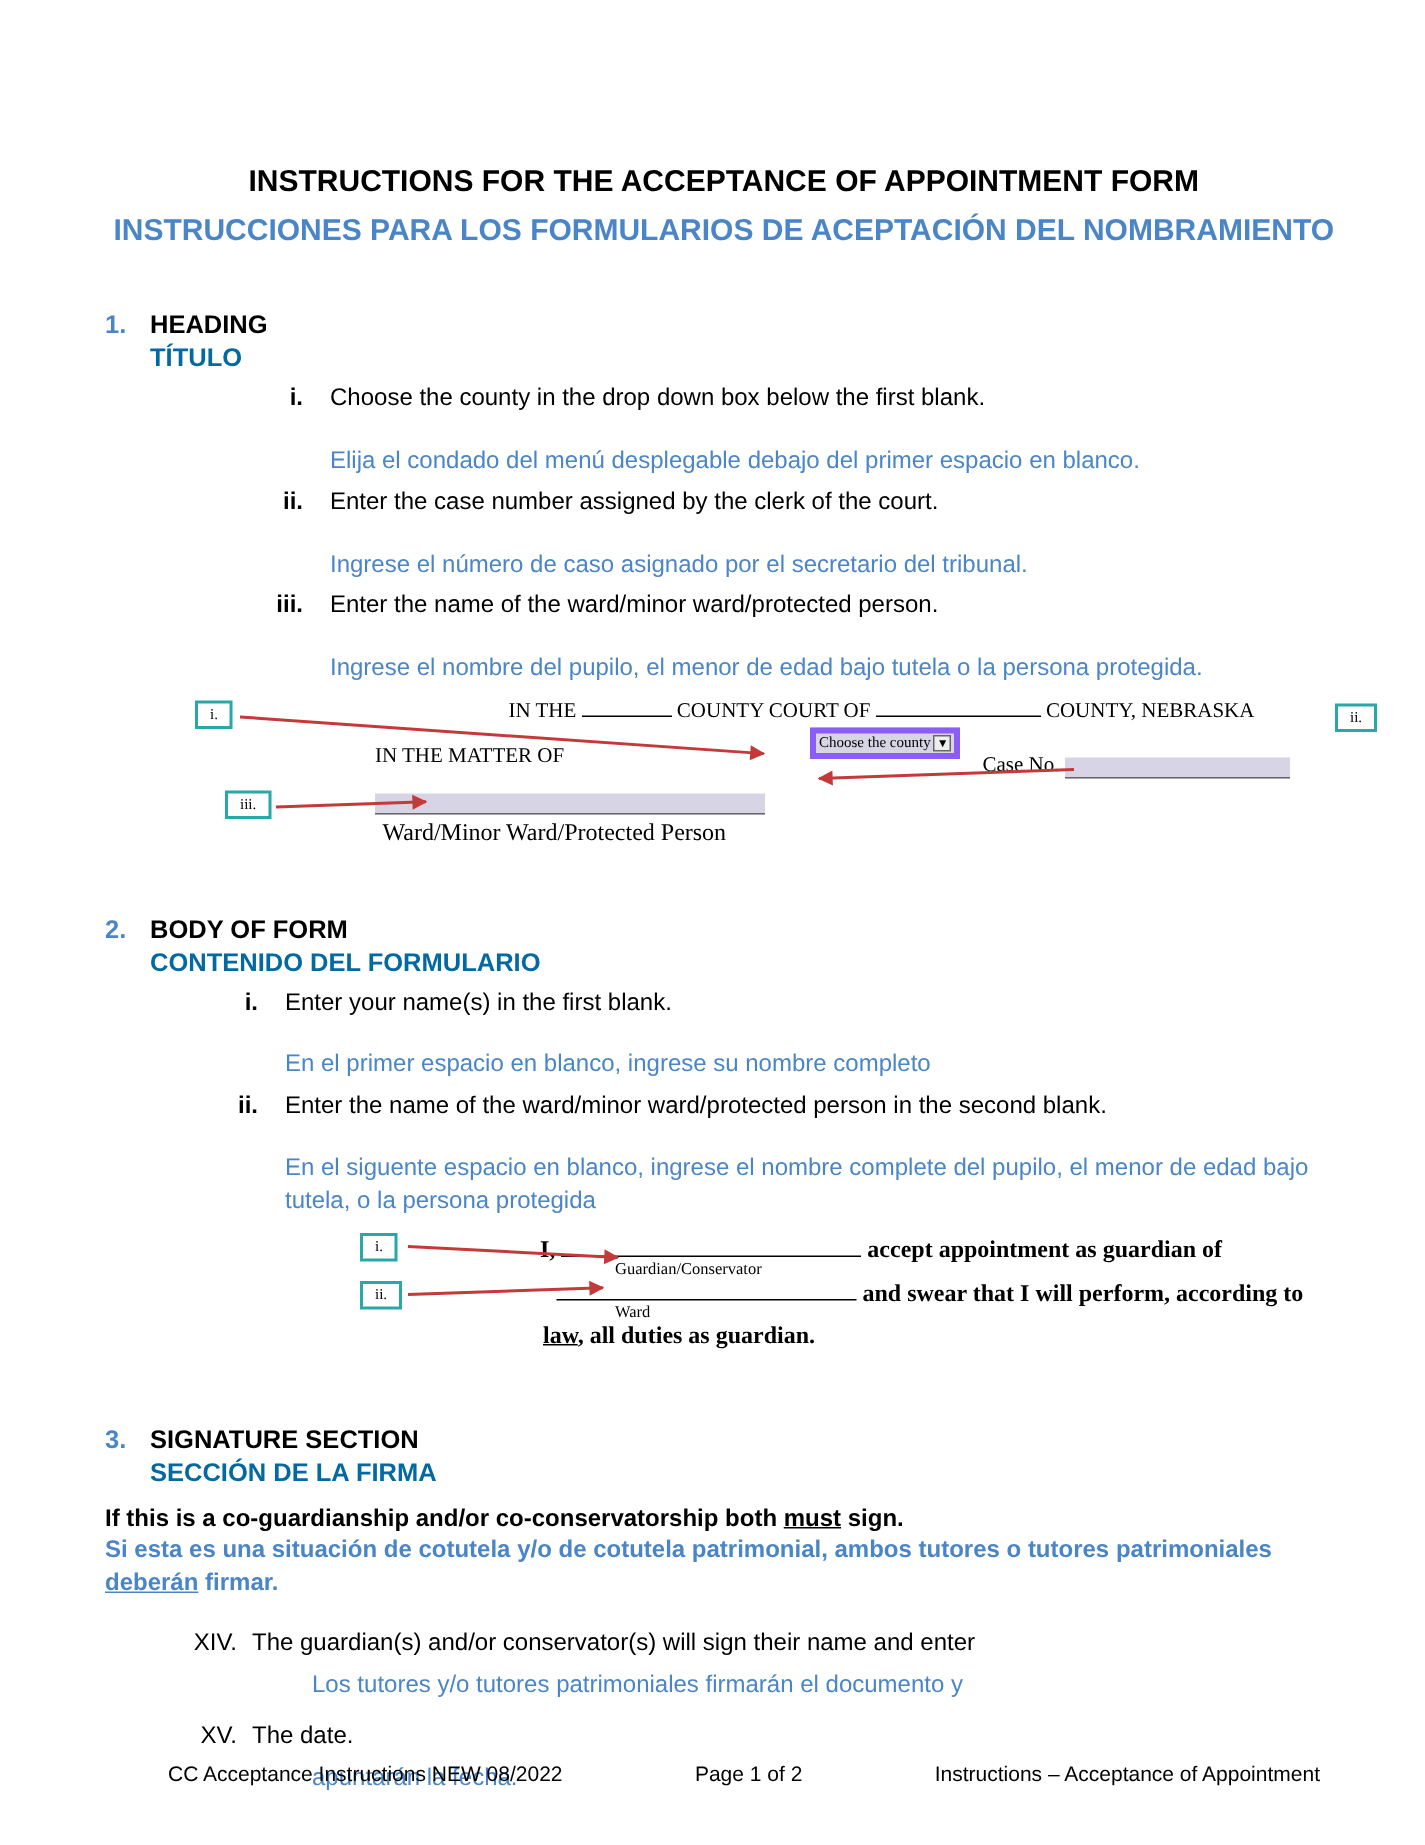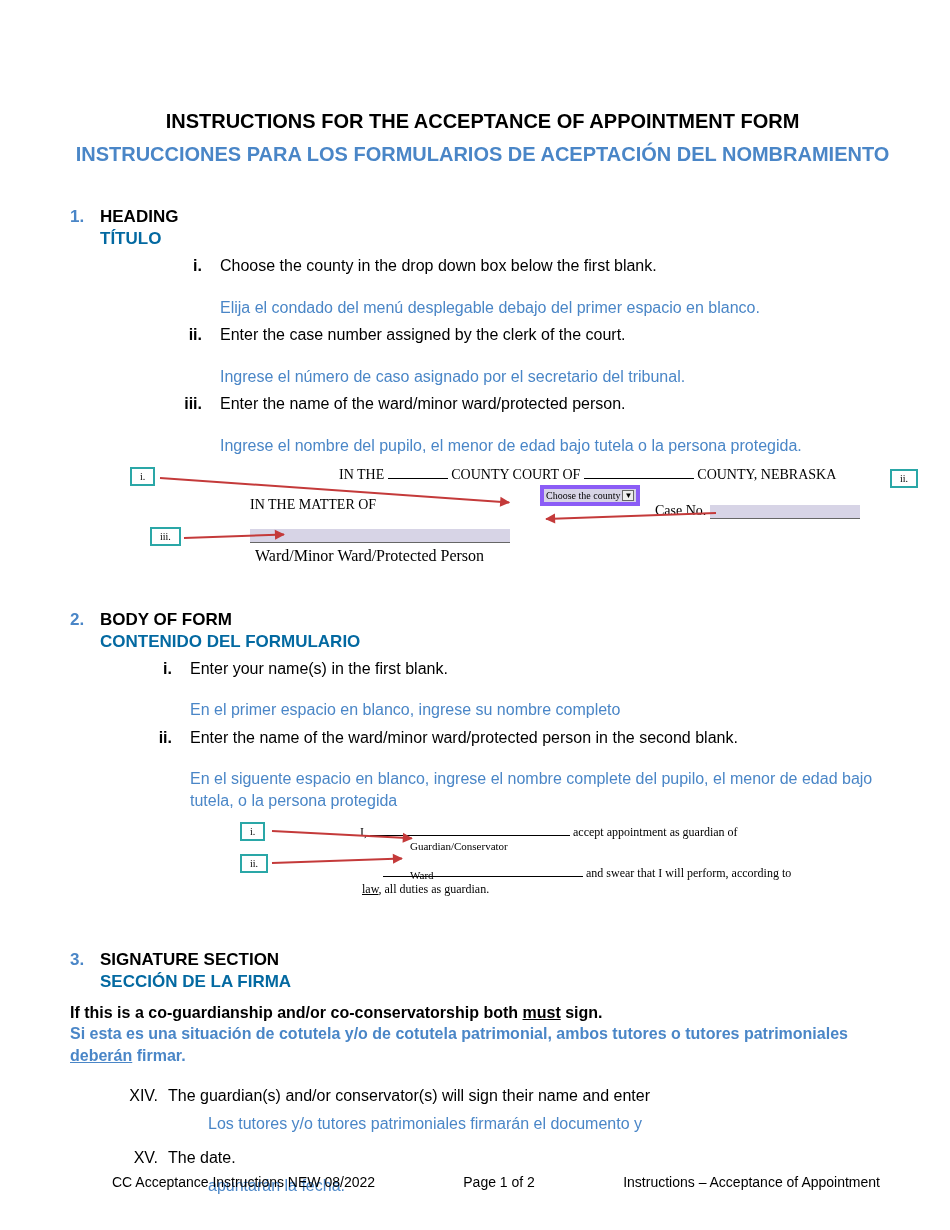--- a/index.html
+++ b/index.html
@@ -72,21 +72,21 @@
   .diagram1 { height: 115px; margin-left: 40px; }
   .ct-line { position:absolute; font-size:14px; }
   .blank { border-bottom: 1px solid #000; display:inline-block; }
   .blank-purple { background:#d7d4e6; border-bottom:1px solid #666; display:inline-block; height:14px; vertical-align:bottom;}
   .dropdown {
     position:absolute; background:#d7d4e6; font-size:10px; padding:1px 2px; border:4px solid #8b5cf6; display:flex; align-items:center; gap:2px;
   }
   .dropdown::after { content:"▼"; font-size:8px; border:1px solid #666; padding:0 1px; background:#eee;}
   .ward-label { position:absolute; font-size:16px;text-align:right; }
   .diagram2 { height: 100px; margin-left: 160px; }
-  .d2line { position:absolute; font-size:12px; }
+  .d2line { position:absolute; font-size:16px;font-weight:bold; }
   .underline-label { position:absolute; font-size:11px; width:140px;}
   .section3 { margin-top: 4px; }
   .bold { font-weight: bold; }
   .co-text { margin: 10px 0 0 0; font-size: 16px; line-height:1.35; }
   .co-text .es { color:#4a86c7; font-weight:bold; }
   .xv-list { margin: 18px 0 0 40px; font-size:16px; line-height:1.5; }
   .xv-item { display:flex; margin-bottom: 4px;}
   .xv-item .xr { width:58px; text-align:right; padding-right:10px;}
   .xv-es { color:#4a86c7; margin-left:98px; margin-bottom:10px;}
   .footer {
@@ -196,21 +196,21 @@
     <div class="arrow-line" style="left:42px; top:8px; width:140px; transform:rotate(3deg);"></div>
     <div class="arrow-line" style="left:42px; top:40px; width:130px; transform:rotate(-2deg);"></div>
 
     <span class="d2line serif" style="left:130px; top:3px;">
       <span>I,</span>
       <span class="blank" style="width:200px;"></span>
       <span>accept appointment as guardian of</span>
     </span>
     <span class="underline-label serif" style="left:180px; top:18px;">Guardian/Conservator</span>
 
-    <span class="d2line serif" style="left:153px; top:32px;margin-top:12px;">
+    <span class="d2line serif" style="left:141px; top:32px;">
       <span class="blank" style="width:200px;"></span>
       <span>and swear that I will perform, according to</span>
     </span>
     <span class="underline-label serif" style="left:180px; top:47px;">Ward</span>
 
     <span class="d2line serif" style="left:132px; top:60px;">
       <u>law</u><span>, all duties as guardian.</span>
     </span>
   </div>
 

